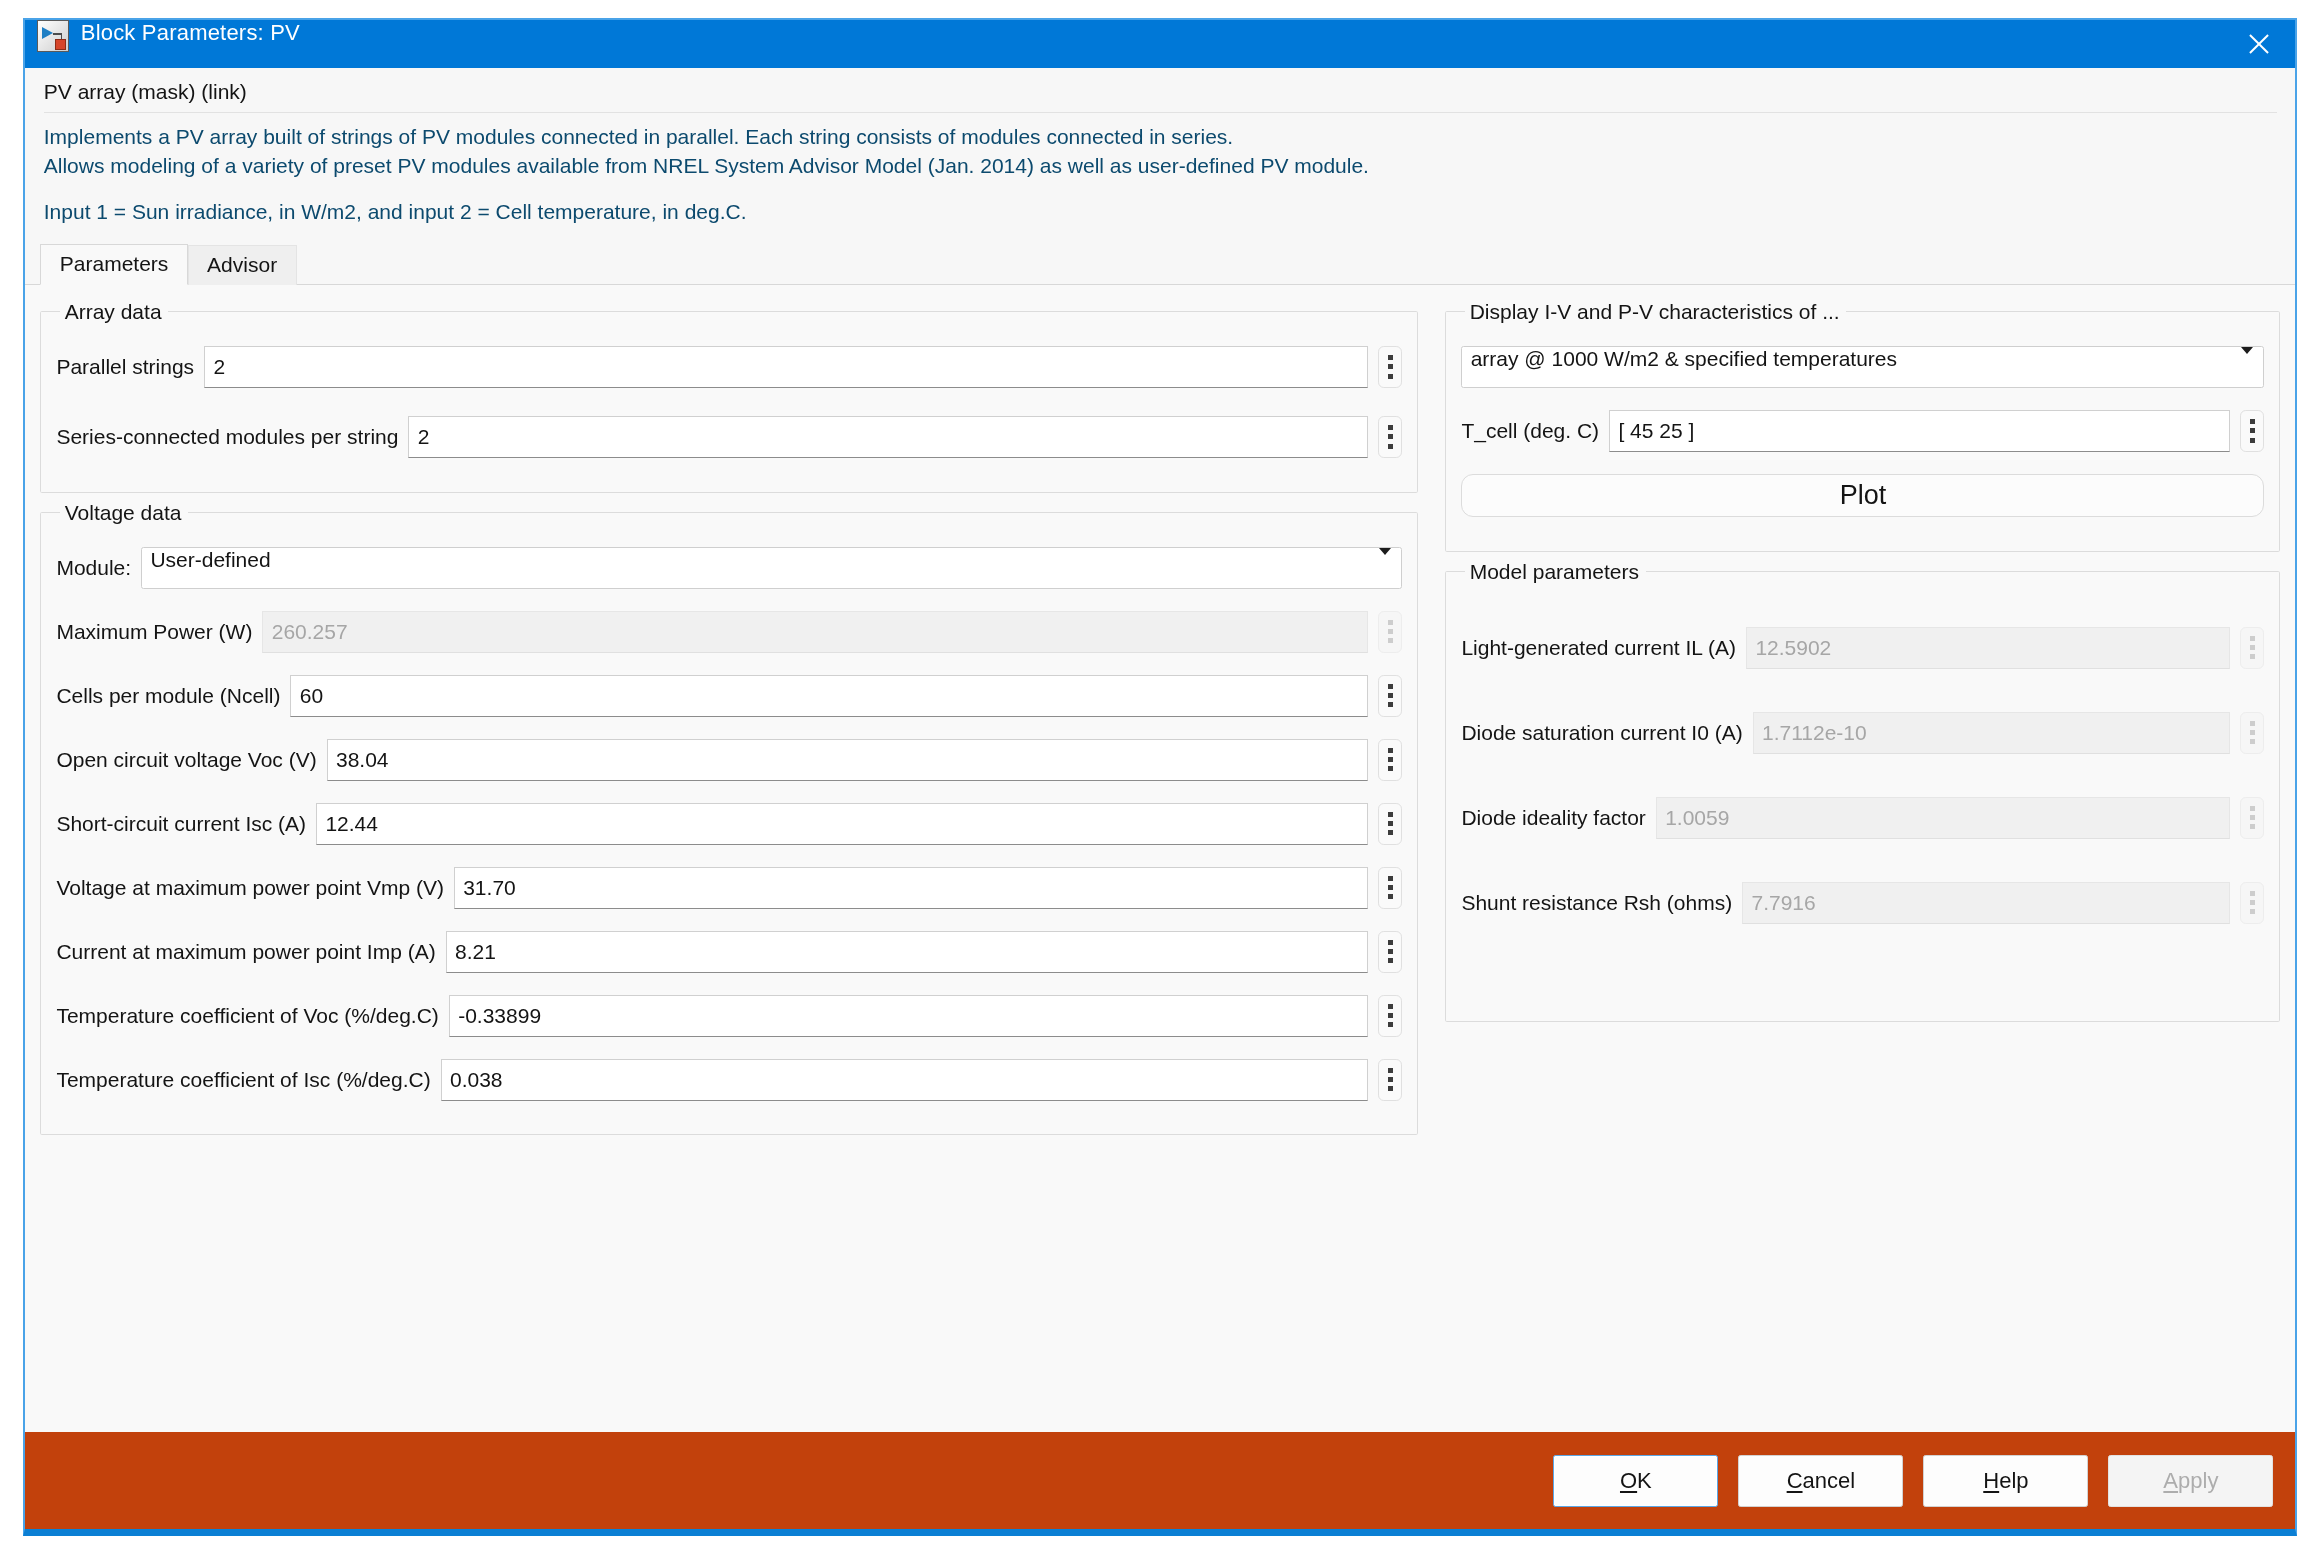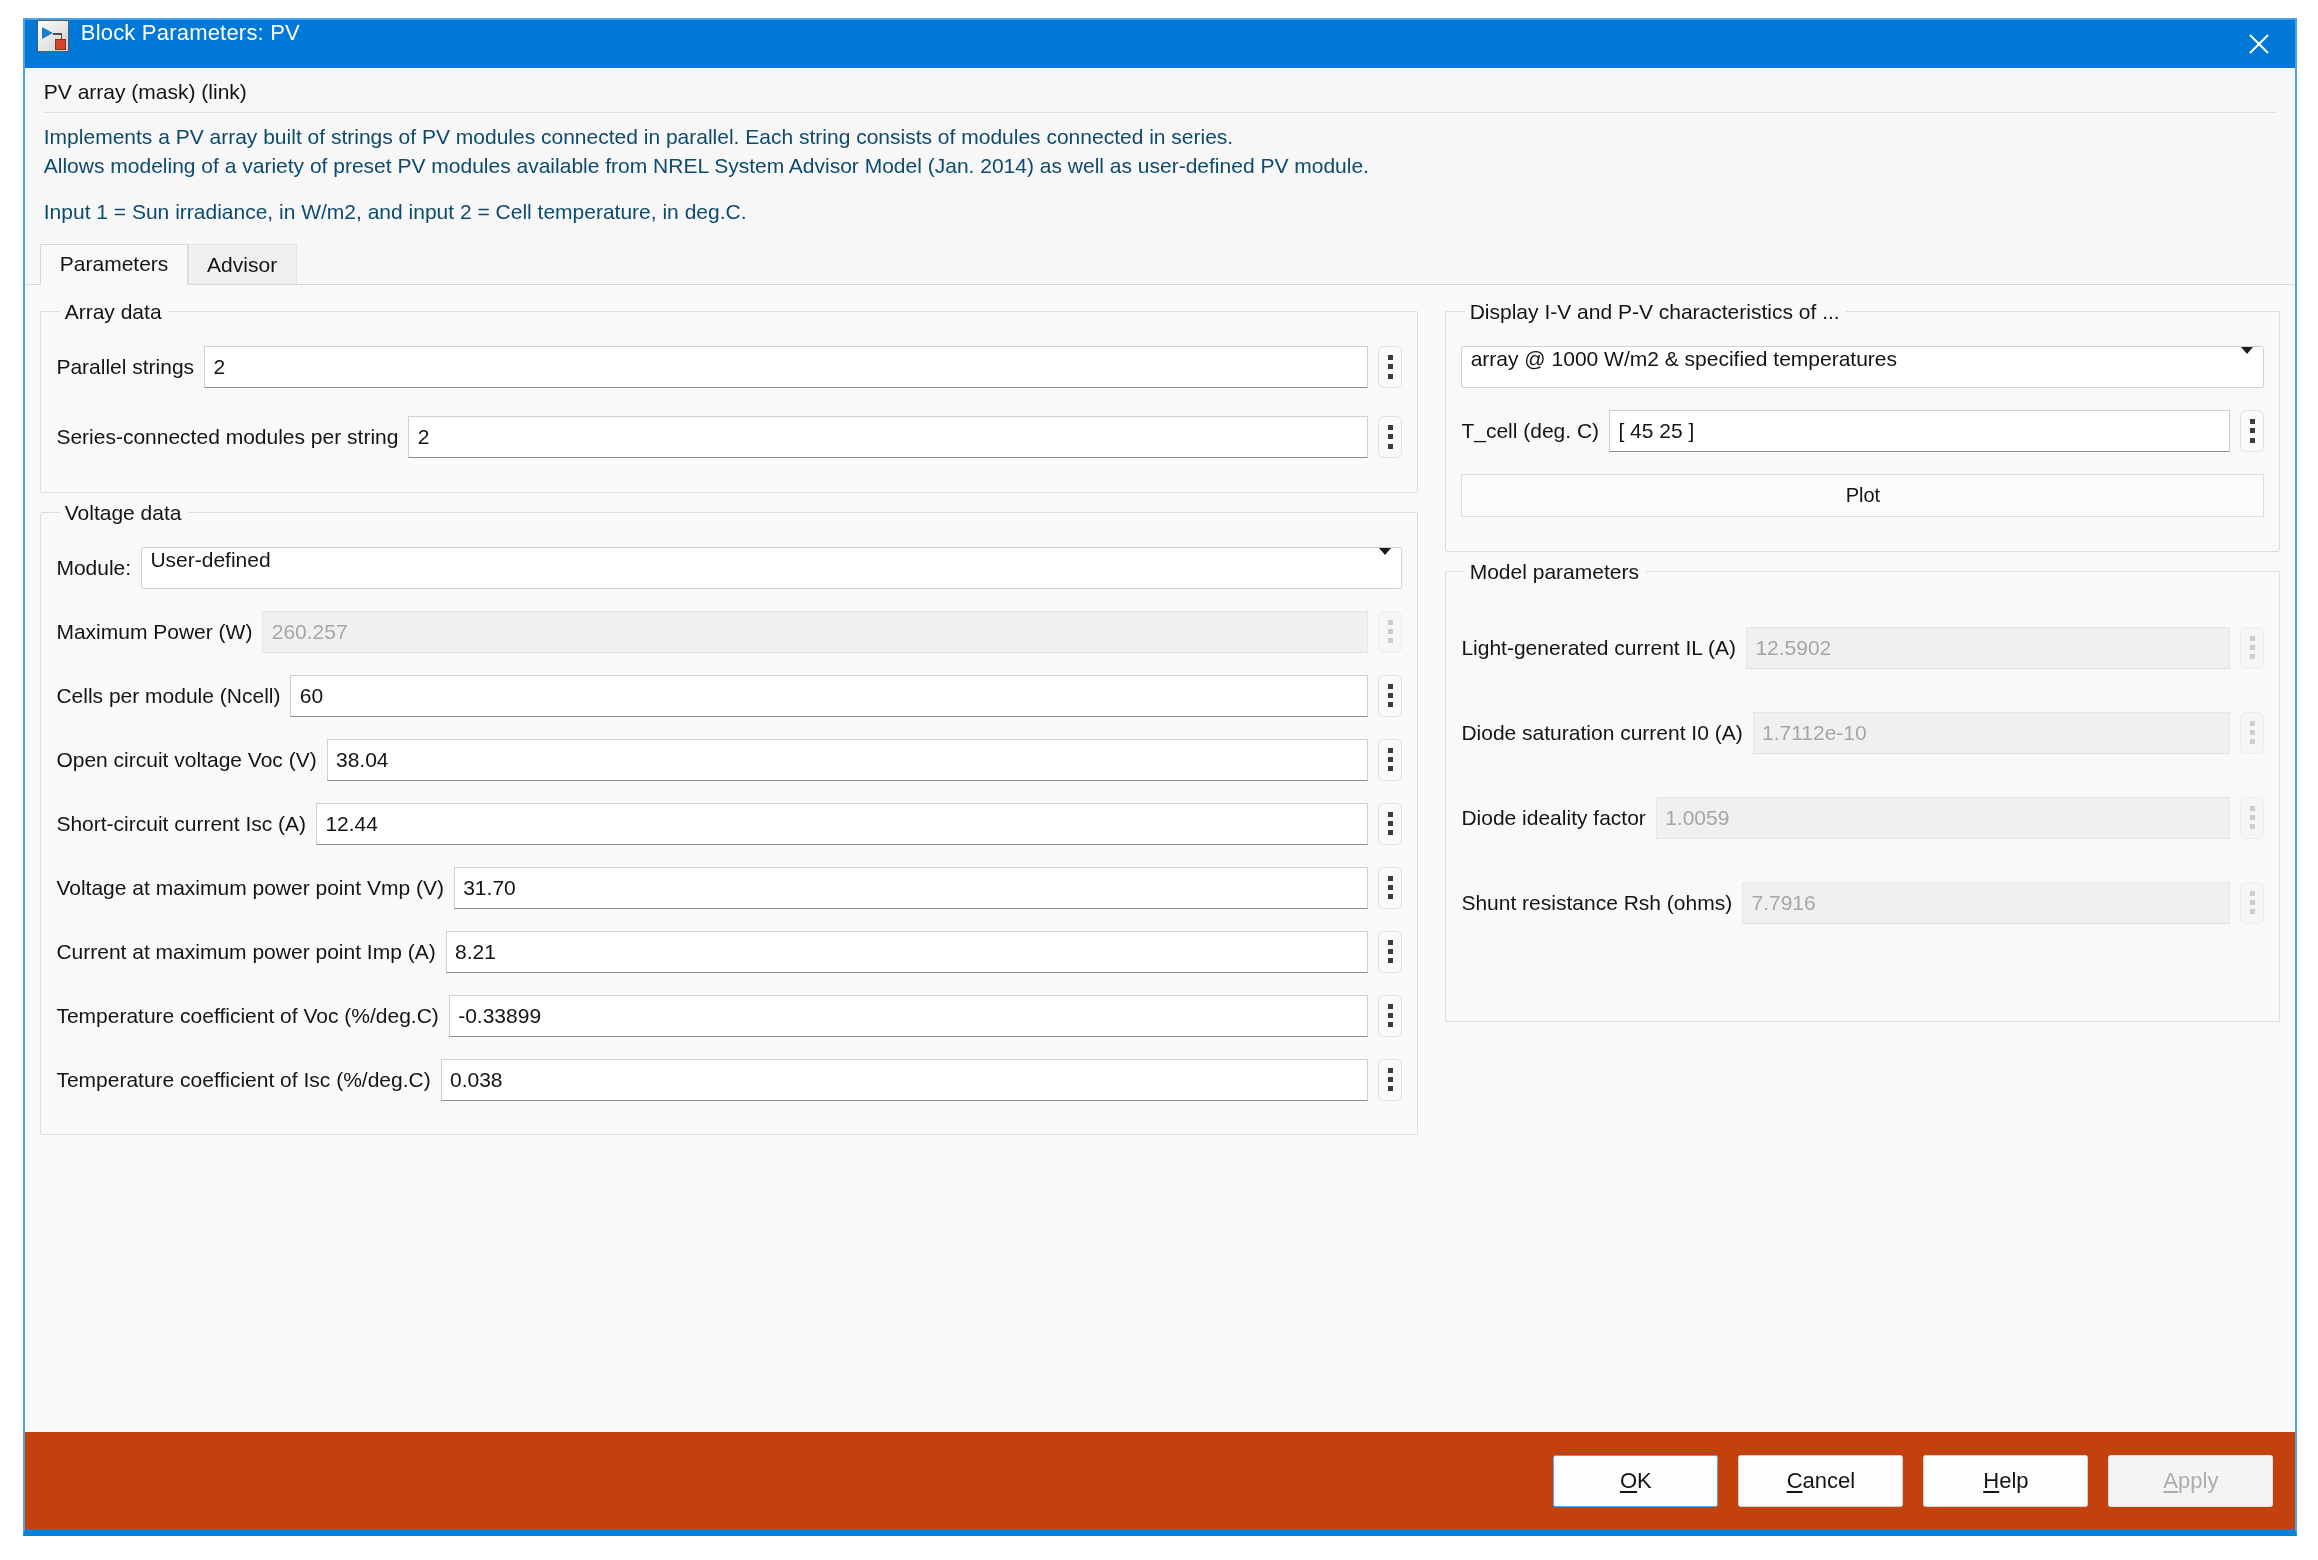--- a/index.html
+++ b/index.html
@@ -112,21 +112,21 @@
     font-size: 21px;
     color: #0c4a6e;
     line-height: 1.34;
     white-space: nowrap;
   }
   .desc-gap { height: 18.4px; }
 
   
   .tabstrip {
     display: flex;
-    align-items: center;
+    align-items: flex-end;
     padding: 11.7px 0 0 15px;
     background: #f7f7f7;
     border-bottom: 0.8px solid #d8d8d8;
     flex: 0 0 auto;
   }
   .tab {
     font-size: 21px;
     color: #141414;
     padding: 7.5px 18.4px 7.5px 18.4px;
     border: 0.8px solid transparent;
@@ -259,25 +259,25 @@
     flex: 0 0 auto;
     margin-left: 8.3px;
   }
 
   
   .plotbtn {
     width: 100%;
     height: 43px;
     background: #fcfcfc;
     border: 0.8px solid #dcdcdc;
-    border-radius: 0;
+    border-radius: 12px;
     display: flex;
     align-items: center;
     justify-content: center;
-    font-size: 20px;
+    font-size: 27px;
     color: #141414;
     box-sizing: border-box;
   }
 
   
   .footer {
     flex: 0 0 auto;
     height: 97px;
     background: #c2410c;
     display: flex;

